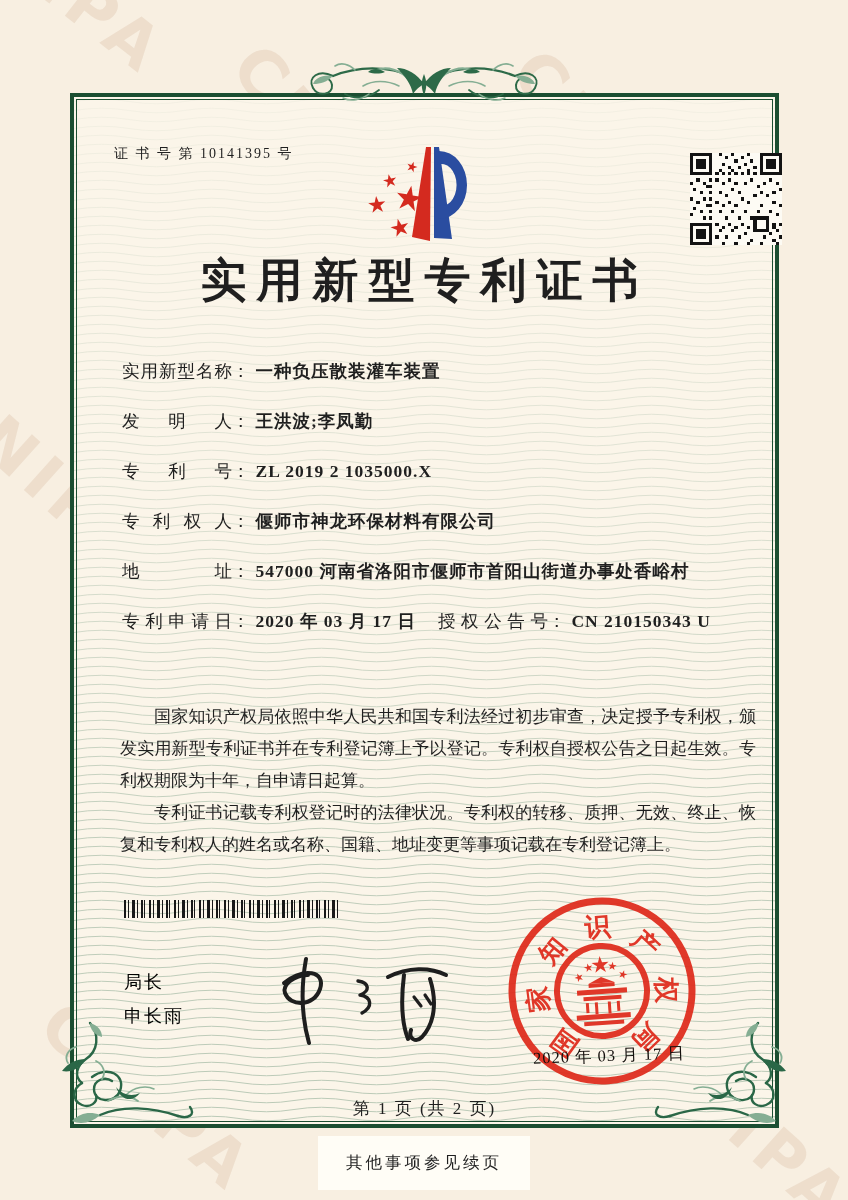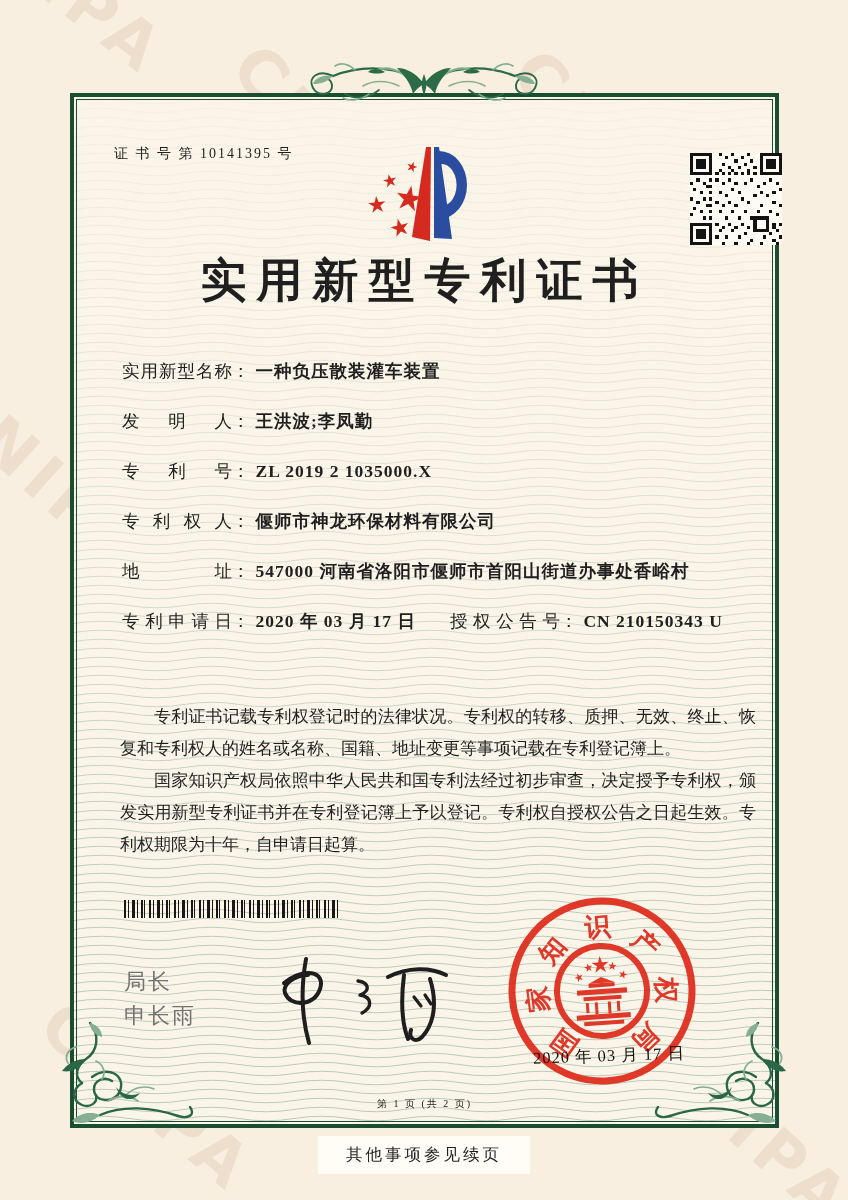--- a/index.html
+++ b/index.html
@@ -35,50 +35,50 @@
   .title{
     position:absolute; left:0; right:0; top:158px; text-align:center;
     font-size:46px; font-weight:bold; letter-spacing:10px; line-height:52px;
   }
   
   .fields{position:absolute; left:48px; top:262px; width:628px; font-size:17.5px;}
   .frow{line-height:24px; margin-bottom:26px; white-space:nowrap;}
   .flabel{display:inline-block; width:110px; text-align:justify; text-align-last:justify; vertical-align:top;}
   .fcolon{display:inline-block; margin-right:6px;}
   .fvalue{letter-spacing:1px;font-weight:bold;}
-  .grant2{margin-left:34px;}
+  .grant2{margin-left:22px;}
   
   .body-text{position:absolute; left:46px; top:604px; width:636px; font-size:17px; line-height:1.88; text-align:justify;}
   .body-text p{margin:0; text-indent:2em;}
   
   .barcode{
     position:absolute; left:50px; top:803px; width:216px; height:18px;
     background:repeating-linear-gradient(90deg,
       #181818 0 2px, rgba(0,0,0,0) 2px 4px,
       #181818 4px 5px, rgba(0,0,0,0) 5px 8px,
       #181818 8px 11px, rgba(0,0,0,0) 11px 13px,
       #181818 13px 14px, rgba(0,0,0,0) 14px 17px,
       #181818 17px 19px, rgba(0,0,0,0) 19px 20px,
       #181818 20px 21px, rgba(0,0,0,0) 21px 25px);
   }
   
-  .sig-block{position:absolute; left:50px; top:868px; font-family:"Liberation Sans","DejaVu Sans",sans-serif; font-size:22px; line-height:34px; letter-spacing:2px; color:#737373;}
+  .sig-block{position:absolute; left:50px; top:868px; font-family:"Liberation Sans","DejaVu Sans",sans-serif; font-size:18px; line-height:34px; letter-spacing:2px; color:#000000;}
   .sig-svg{position:absolute; left:180px; top:848px; width:210px; height:110px;}
   
   .seal{position:absolute; left:428px; top:794px; width:200px; height:200px; opacity:.93;}
   .seal-date{
     position:absolute; left:440px; top:948px; width:190px; text-align:center;
     font-size:16.5px; letter-spacing:1px; color:#14100d; transform:rotate(-2deg);
   }
   .ring-char{font-family:"Liberation Serif","DejaVu Serif",serif; font-weight:bold; font-size:26px; fill:#df2a1b;}
   
-  .page-info{position:absolute; left:0; right:0; top:1000px; text-align:center; font-size:10px; letter-spacing:2px;}
+  .page-info{position:absolute; left:0; right:0; top:1000px; text-align:center; font-size:17px; letter-spacing:2px;}
   .note-box{
     position:absolute; left:50%; top:1136px; transform:translateX(-50%);
-    background:#fffdf6; padding:8px 28px; font-size:16.5px; letter-spacing:3px;
+    background:#fffdf6; padding:16px 28px; font-size:16.5px; letter-spacing:3px;
   }
 </style>
 </head>
 <body>
 
 <div class="page">
 
   <div class="wm" style="left:-70px; top:-55px; transform:rotate(38deg);">CNIPA</div>
   <div class="wm" style="left:200px; top:115px; transform:rotate(50deg);">CNIPA</div>
   <div class="wm" style="left:480px; top:120px; transform:rotate(50deg);">CNIPA</div>
@@ -169,22 +169,22 @@
       </div>
       <div class="frow">
         <span class="flabel">地址</span><span class="fcolon">：</span><span class="fvalue">547000 河南省洛阳市偃师市首阳山街道办事处香峪村</span>
       </div>
       <div class="frow">
         <span class="flabel">专利申请日</span><span class="fcolon">：</span><span class="fvalue">2020 年 03 月 17 日</span><span class="grant2"><span class="flabel">授权公告号</span><span class="fcolon">：</span><span class="fvalue">CN 210150343 U</span></span>
       </div>
     </div>
 
     <div class="body-text">
+      <p>国家知识产权局依照中华人民共和国专利法经过初步审查，决定授予专利权，颁发实用新型专利证书并在专利登记簿上予以登记。专利权自授权公告之日起生效。专利权期限为十年，自申请日起算。</p>
       <p>专利证书记载专利权登记时的法律状况。专利权的转移、质押、无效、终止、恢复和专利权人的姓名或名称、国籍、地址变更等事项记载在专利登记簿上。</p>
-      <p>国家知识产权局依照中华人民共和国专利法经过初步审查，决定授予专利权，颁发实用新型专利证书并在专利登记簿上予以登记。专利权自授权公告之日起生效。专利权期限为十年，自申请日起算。</p>
     </div>
 
     <div class="barcode"></div>
 
     <div class="sig-block">
       <div>局长</div>
       <div>申长雨</div>
     </div>
     <svg class="sig-svg" viewBox="0 0 210 110" xmlns="http://www.w3.org/2000/svg">
       <g fill="none" stroke="#1e1e1e" stroke-width="4" stroke-linecap="round" stroke-linejoin="round">

